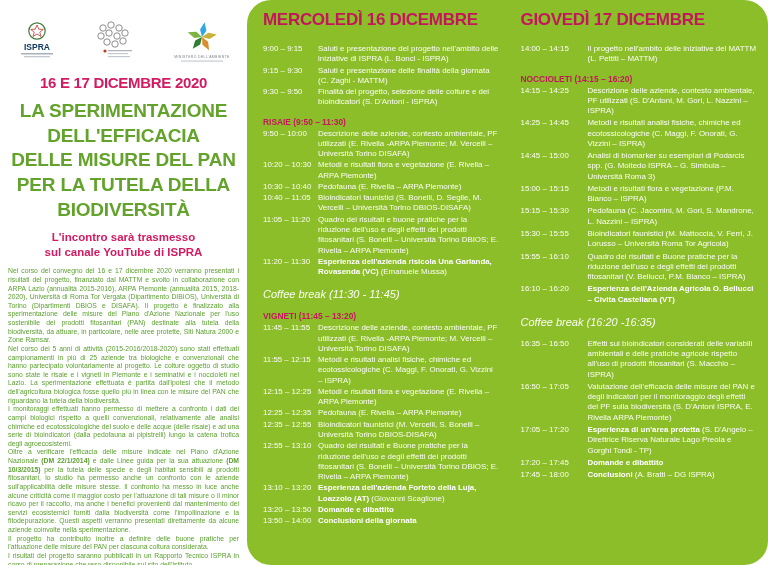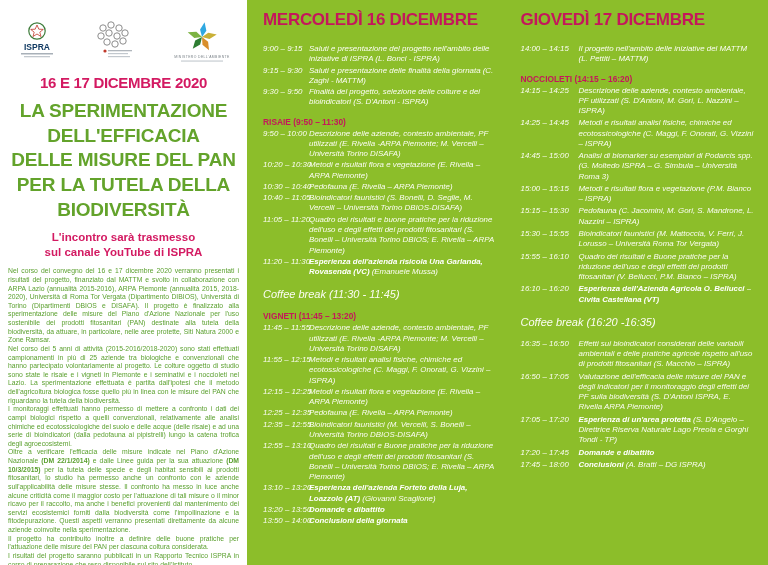--- a/index.html
+++ b/index.html
@@ -16,26 +16,26 @@
               margin:4px 0 5px 0;line-height:1.3;white-space:pre-line;letter-spacing:-0.2px;font-stretch:condensed;}
   .subtitle{color:#D31A62;font-size:11.5px;font-weight:bold;text-align:center;
             margin:3px 0 7px 0;line-height:1.3;white-space:pre-line;font-stretch:condensed;}
   .body-text{color:#5BA02F;font-size:6.8px;line-height:1.27;text-align:justify;}
   .body-text p{margin:0;}
   .body-text strong{font-weight:bold;}
   .bottom-logos{margin-top:auto;display:flex;align-items:center;justify-content:space-between;
                 height:30px;padding:0 2px;}
   
   .green{flex:1;background:#8CBE2A;box-sizing:border-box;display:flex;
-         padding:8px 12px 0 16px;gap:22px;}
+         padding:8px 12px 0 16px;gap:22px;border-radius:24px;}
   .day{flex:1;min-width:0;}
   .day-heading{color:#C4175B;font-size:17px;font-weight:bold;margin:2px 0 14px 0;
                letter-spacing:-0.3px;font-stretch:condensed;}
-  .row{display:grid;grid-template-columns:46px 1fr;color:#FBFDF3;
-       font-size:7.9px;line-height:1.3;margin-bottom:1px;font-style:italic;}
+  .row{display:grid;grid-template-columns:46px 1fr;column-gap:9px;color:#FBFDF3;
+       font-size:7.9px;line-height:1.3;margin-bottom:1px;}
   .day2 .row{grid-template-columns:58px 1fr;margin-bottom:2px;}
   .row .time{white-space:nowrap;}
   .row strong{font-weight:bold;color:#FFFFFF;}
   .sec-head{color:#C4175B;font-weight:bold;font-size:8.4px;margin:9px 0 2px 0;}
   .break{color:#FBFDF3;font-style:italic;font-size:11px;margin:11px 0 11px 0;}
   svg{display:block;}
 </style>
 </head>
 <body>
 
@@ -242,21 +242,21 @@
           <div class="row">
             <span class="time">15:00 – 15:15</span>
             <span class="desc">Metodi e risultati flora e vegetazione (P.M. Bianco – ISPRA)</span>
           </div>
           <div class="row">
             <span class="time">15:15 – 15:30</span>
             <span class="desc">Pedofauna (C. Jacomini, M. Gori, S. Mandrone, L. Nazzini – ISPRA)</span>
           </div>
           <div class="row">
             <span class="time">15:30 – 15:55</span>
-            <span class="desc">Bioindicatori faunistici (M. Mattoccia, V. Ferri, J. Lorusso – Università Roma Tor Vergata)</span>
+            <span class="desc">Bioindicatori faunistici (M. Mattoccia, V. Ferri, J. Lorusso – Università Roma Tor Agricola)</span>
           </div>
           <div class="row">
             <span class="time">15:55 – 16:10</span>
             <span class="desc">Quadro dei risultati e Buone pratiche per la riduzione dell'uso e degli effetti dei prodotti fitosanitari (V. Bellucci, P.M. Bianco – ISPRA)</span>
           </div>
           <div class="row">
             <span class="time">16:10 – 16:20</span>
             <span class="desc"><strong>Esperienza dell'Azienda Agricola O. Bellucci – Civita Castellana (VT)</strong></span>
           </div>
           <div class="break">Coffee break (16:20 -16:35)</div>

